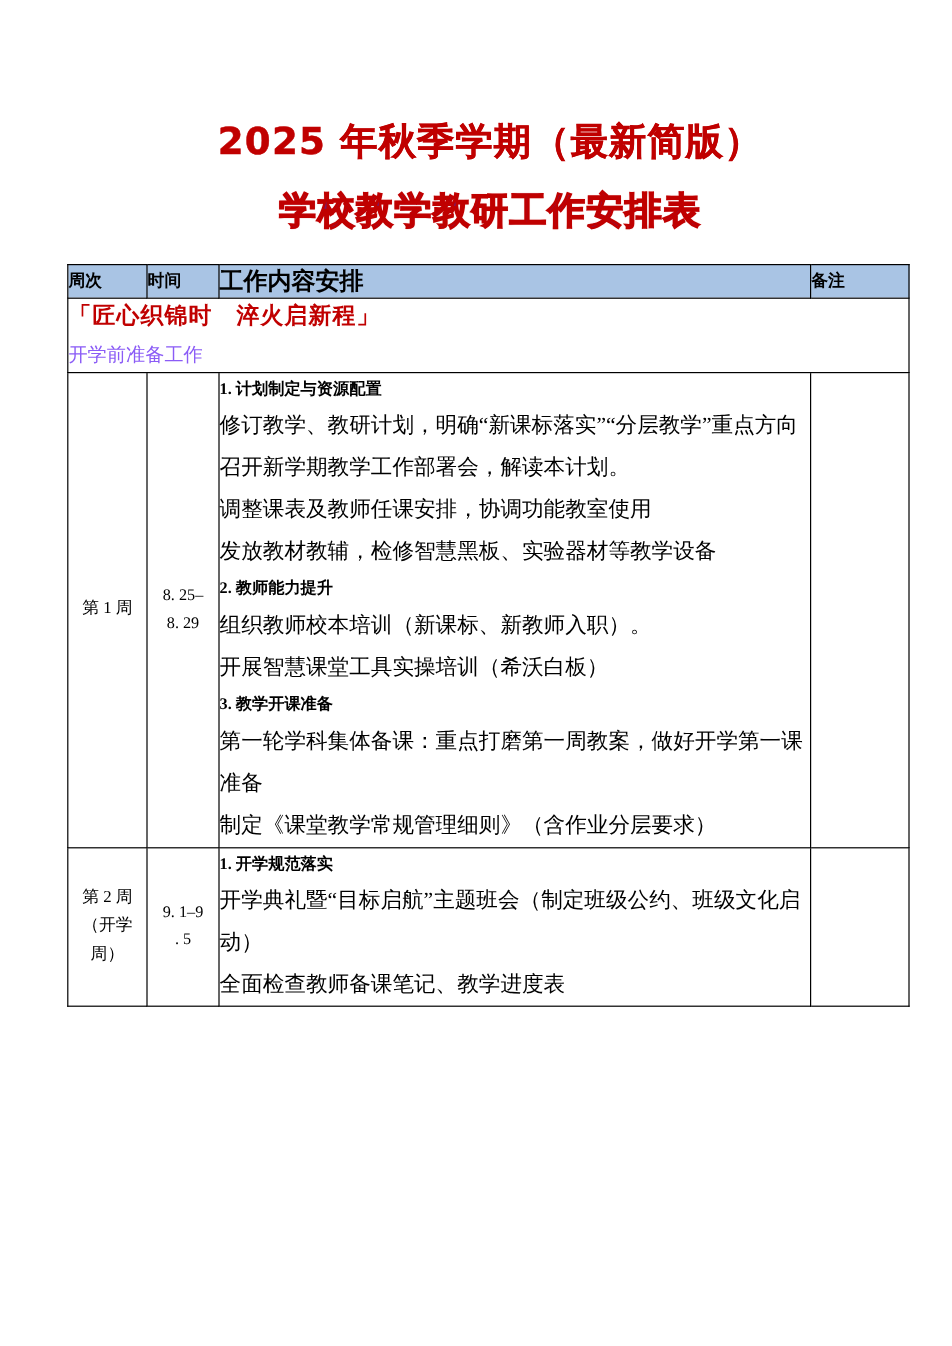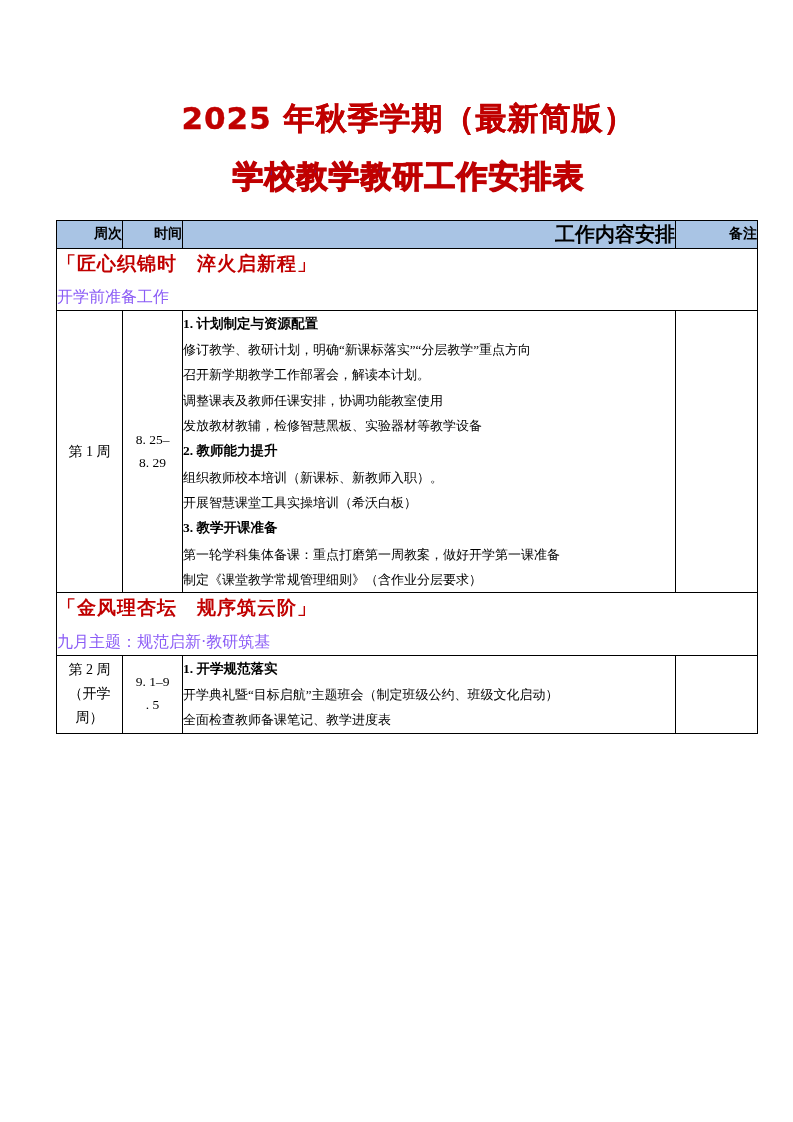--- a/index.html
+++ b/index.html
@@ -62,21 +62,21 @@
     vertical-align: middle;
     padding: 0;
   }
   col.c-week  { width: 66px; }
   col.c-time  { width: 60px; }
   col.c-body  { width: 493px; }
   col.c-note  { width: 82px; }
 
   thead td {
     background: #a9c4e4;
-    text-align: right;
+    text-align: left;
     font-weight: bold;
     font-family: Liberation Mono, monospace;
   }
   .th-small {
     font-size: 14px;
     padding: 9px 2px;
   }
   .th-big {
     font-size: 20px;
     padding: 9px 2px;
@@ -114,21 +114,21 @@
     font-size: 13.5px;
     line-height: 1.95;
     text-align: left;
     border-radius: 12px;
   }
   .item-head {
     font-weight: bold;
     font-size: 13.5px;
   }
   .item-line {
-    font-size: 13px;
+    font-size: 18px;
   }
   .note-cell { background: #ffffff; }
 </style>
 </head>
 <body>
 
 <div class="page">
 
   <div class="title-block">
     <div class="title-main">2025 年秋季学期（最新简版）</div>
@@ -174,26 +174,20 @@
           <div class="item-head">2. 教师能力提升</div>
           <div class="item-line">组织教师校本培训（新课标、新教师入职）。</div>
           <div class="item-line">开展智慧课堂工具实操培训（希沃白板）</div>
           <div class="item-head">3. 教学开课准备</div>
           <div class="item-line">第一轮学科集体备课：重点打磨第一周教案，做好开学第一课准备</div>
           <div class="item-line">制定《课堂教学常规管理细则》（含作业分层要求）</div>
         </td>
         <td class="note-cell"></td>
       </tr>
 
-      <tr>
-        <td class="banner-cell" colspan="4">
-          <div class="banner-title">「金风理杏坛　规序筑云阶」</div>
-          <div class="banner-sub">九月主题：规范启新·教研筑基</div>
-        </td>
-      </tr>
 
       <tr>
         <td class="week-cell">
           <div>第 2 周</div>
           <div>（开学</div>
           <div>周）</div>
         </td>
         <td class="time-cell">
           <div>9. 1–9</div>
           <div>. 5</div>

